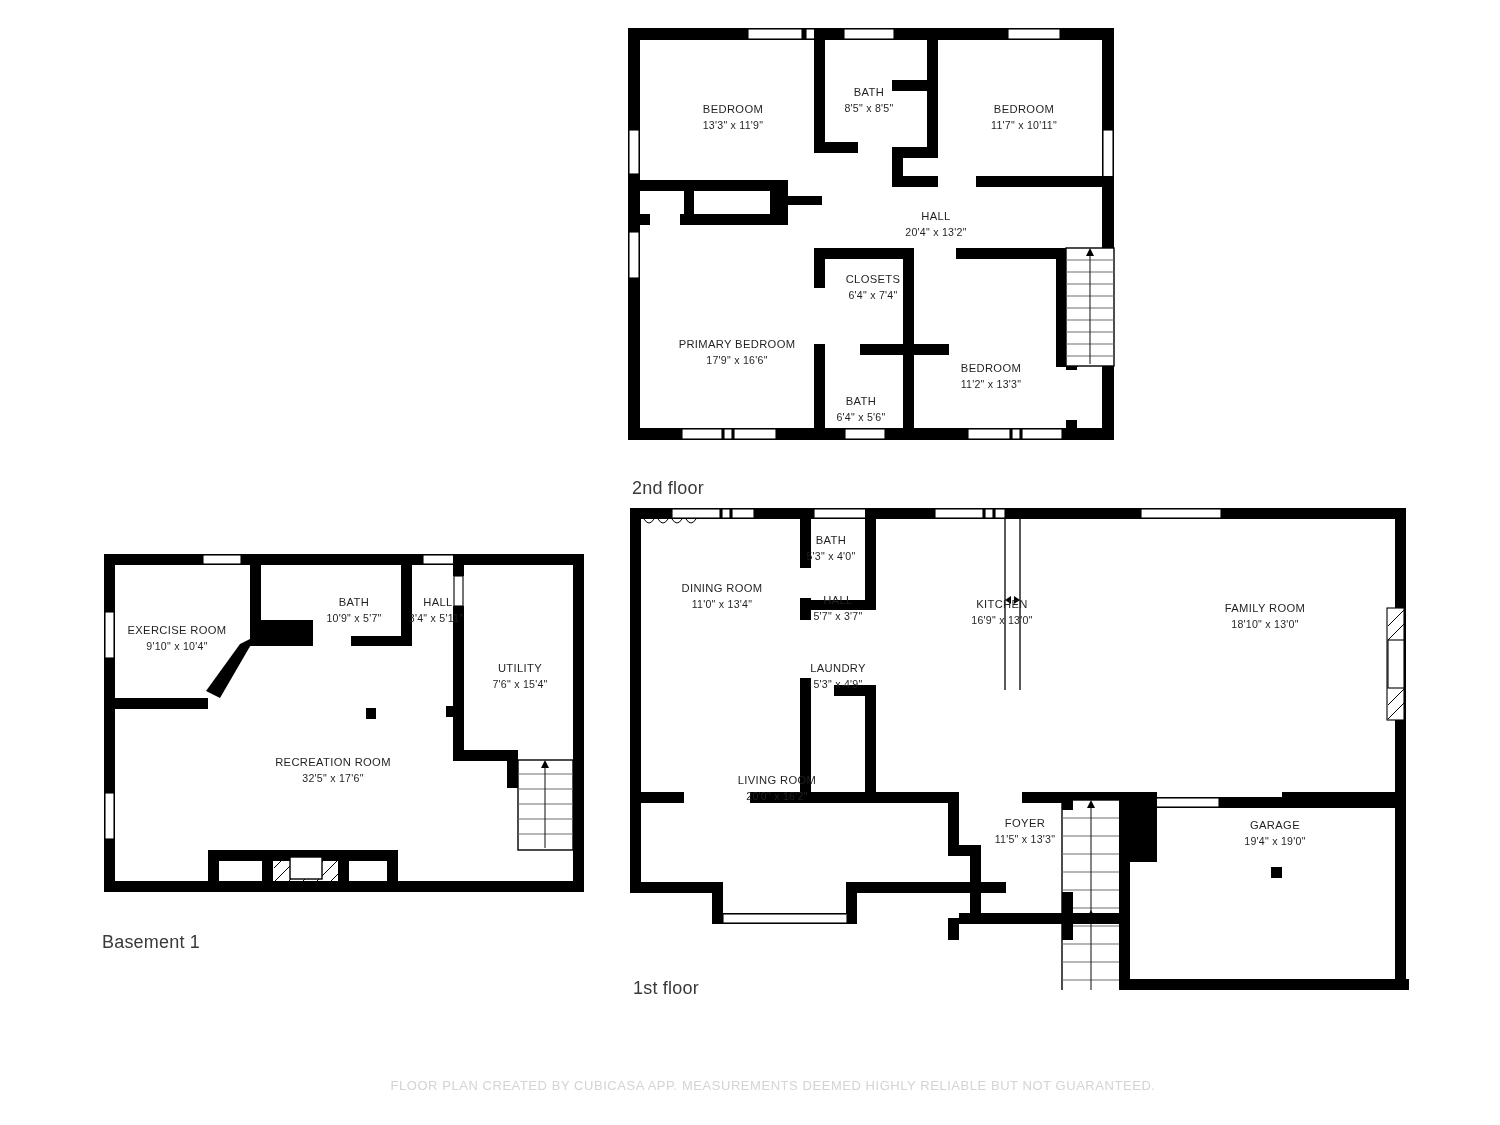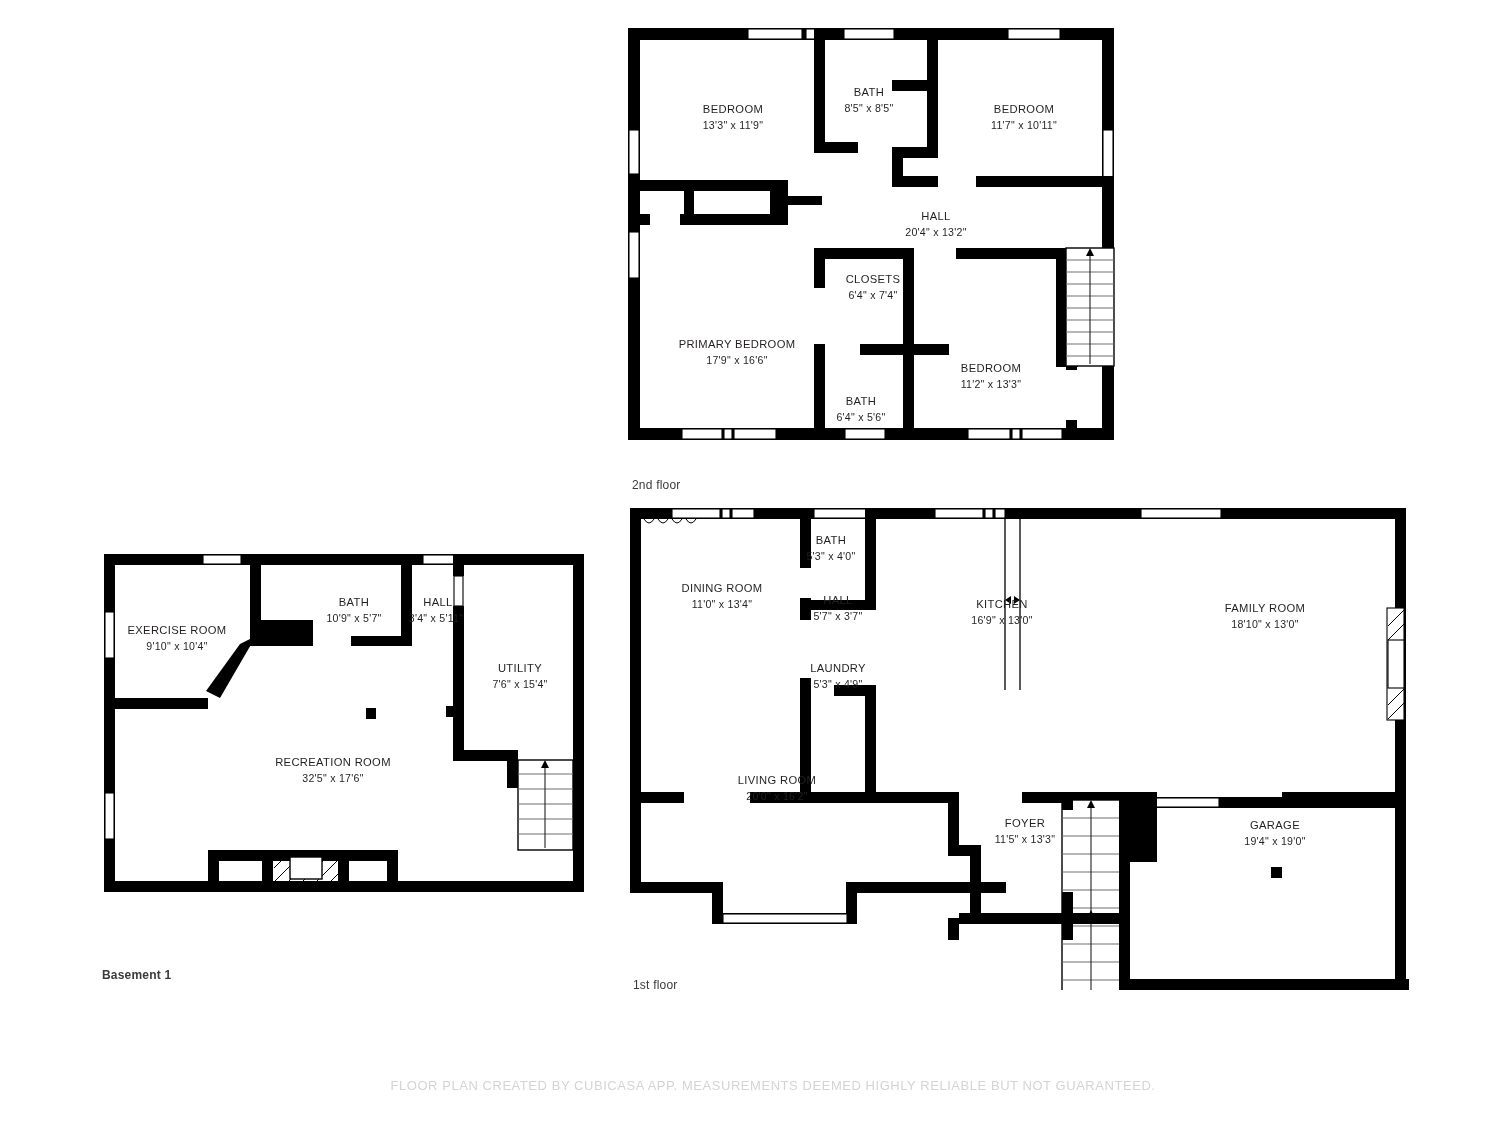--- a/index.html
+++ b/index.html
@@ -8,21 +8,21 @@
        font-family:"Liberation Sans","DejaVu Sans",sans-serif;color:#231f20;}
   .plan{position:absolute;}
   svg{display:block;}
   .wall{fill:#000000;}
   .thin{stroke:#000000;fill:none;}
   .win{fill:#ffffff;stroke:#000000;stroke-width:1.1;}
   .stair-line{stroke:#6f6f6f;stroke-width:1.1;fill:none;}
   .stair-box{fill:#ffffff;stroke:#000000;stroke-width:1.4;}
   .rlabel{font-size:11.2px;letter-spacing:.35px;text-anchor:middle;fill:#231f20;}
   .rdim{font-size:10.6px;letter-spacing:.25px;text-anchor:middle;fill:#231f20;}
-  .floor-label{position:absolute;font-size:12px;color:#3a3a3a;letter-spacing:.2px;}
+  .floor-label{position:absolute;font-size:18px;color:#3a3a3a;letter-spacing:.2px;}
   .footer{position:absolute;left:0;width:1500px;text-align:center;
           font-size:13px;letter-spacing:.55px;color:#d4d4d4;}
   .marker{fill:#000000;}
   .hatch-l{stroke:#000000;stroke-width:1;}
 </style>
 </head>
 <body>
 
 <div class="plan" id="p2" style="left:620px;top:20px;">
 <svg width="510" height="440" viewBox="0 0 510 440">
@@ -205,21 +205,21 @@
     <text class="rdim" x="338" y="74">3'4" x 5'11"</text>
 
     <text class="rlabel" x="422" y="124">UTILITY</text>
     <text class="rdim" x="422" y="140">7'6" x 15'4"</text>
 
     <text class="rlabel" x="235" y="218">RECREATION ROOM</text>
     <text class="rdim" x="235" y="234">32'5" x 17'6"</text>
   </g>
 </svg>
 </div>
-<div class="floor-label" style="left:102px;top:968px;font-weight:bold;">Basement 1</div>
+<div class="floor-label" style="left:102px;top:932px;">Basement 1</div>
 
 <div class="plan" id="p1" style="left:622px;top:500px;">
 <svg width="790" height="490" viewBox="0 0 790 490">
   <g>
 
     <rect class="wall" x="8" y="8" width="500" height="11"></rect>
     <rect class="wall" x="8" y="8" width="11" height="385"></rect>
     <rect class="wall" x="8" y="382" width="82" height="11"></rect>
     <rect class="wall" x="90" y="382" width="11" height="42"></rect>
     <rect class="wall" x="90" y="413" width="145" height="11"></rect>

